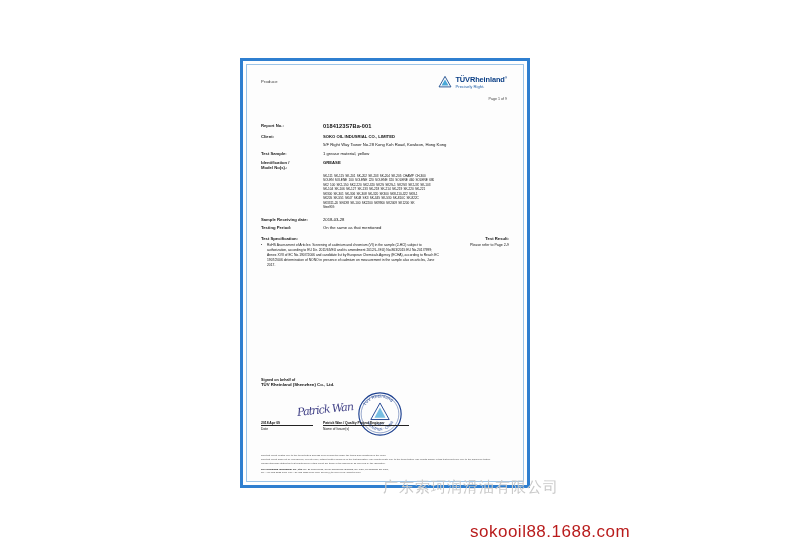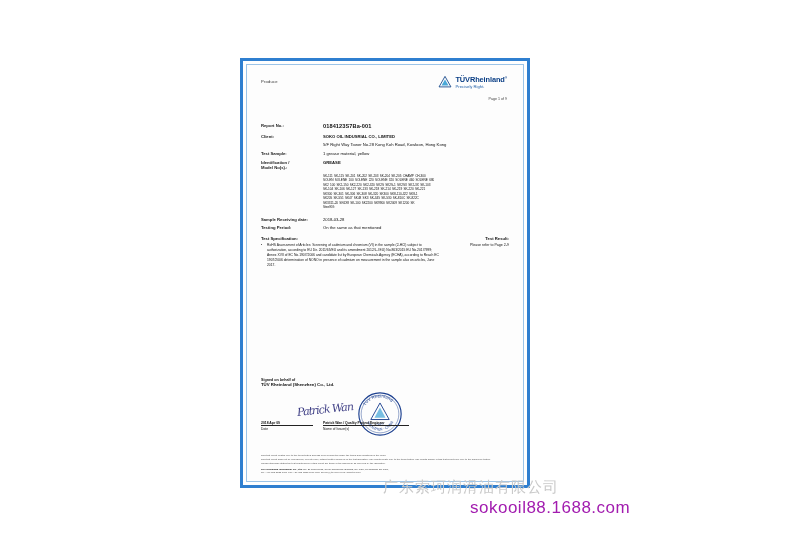--- a/index.html
+++ b/index.html
@@ -253,23 +253,23 @@
     top: 478px;
     font-size: 15px;
     color: #c9c9c9;
     font-family: "DejaVu Sans", sans-serif;
     letter-spacing: 1px;
     white-space: nowrap;
   }
   .wm-site {
     position: absolute;
     left: 470px;
-    top: 498px;
+    top: 522px;
     font-size: 17px;
-    color: #a21caf;
+    color: #b91c1c;
     letter-spacing: .5px;
     white-space: nowrap;
     text-align: right;
   }
 </style>
 </head>
 <body>
 
 <div class="doc-frame">
   <div class="doc-frame-inner">

